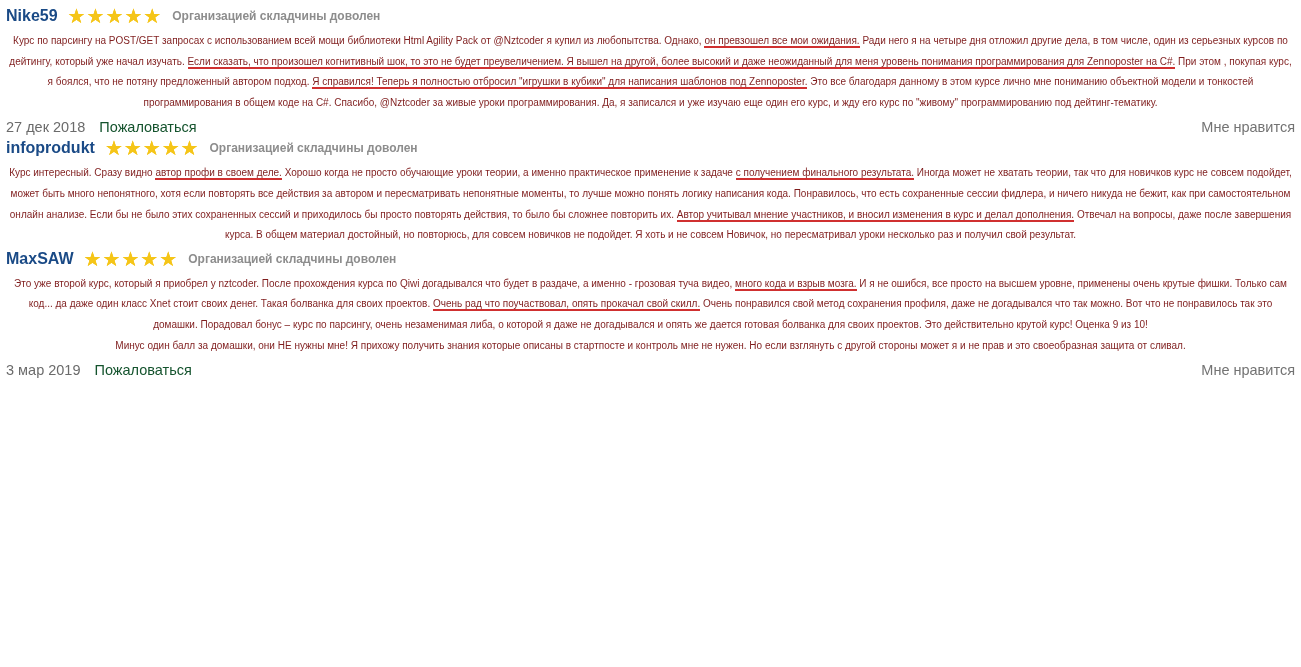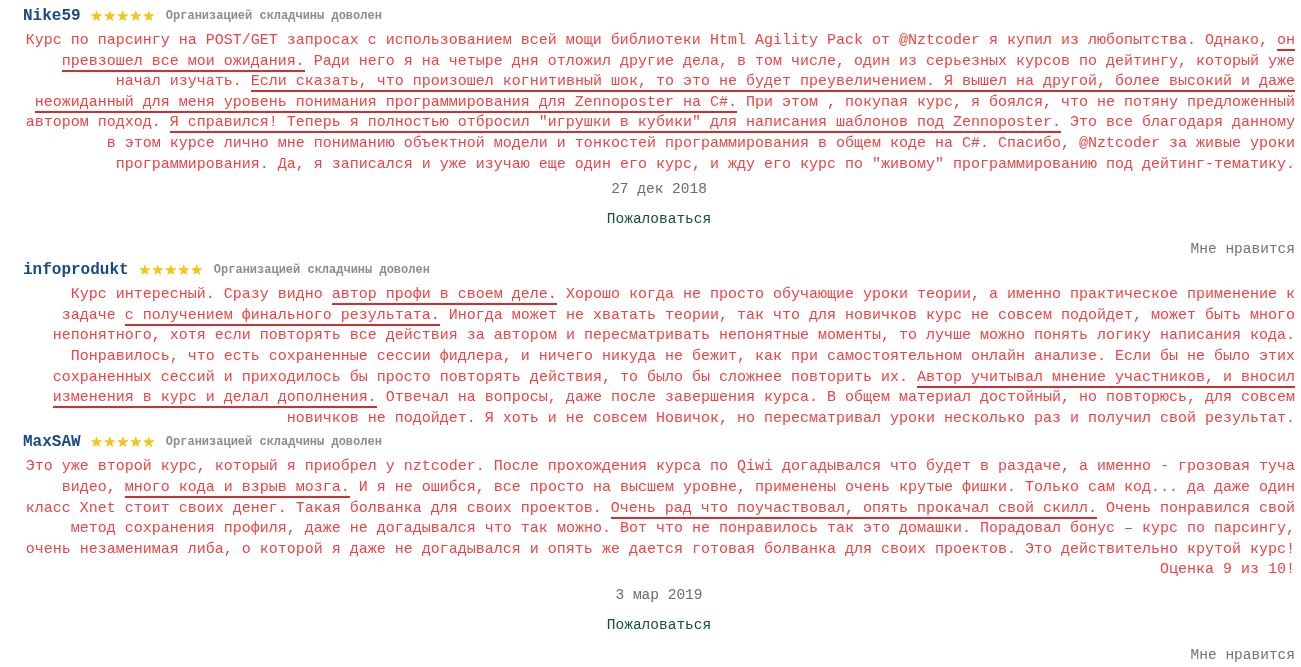--- a/index.html
+++ b/index.html
@@ -8,21 +8,21 @@
     background: #ffffff;
   }
   body {
     width: 1301px;
     height: 667px;
     font-family: "Liberation Sans", sans-serif;
     font-size: 15px;
     color: #222222;
     overflow: hidden;
   }
-  .page { padding: 4px 6px 0 23px; font-family: Liberation Mono, monospace; }
+  .page { padding: 4px 6px 0 6px; }
 
   .review { position: relative; }
   .review + .review { margin-top: 1px; }
 
   .review-head {
     display: flex;
     align-items: center;
     gap: 10px;
     height: 24px;
     margin-bottom: 3px;
@@ -42,38 +42,37 @@
     text-shadow: 0 0 0 #f5c518;
   }
   .head-note {
     font-weight: bold;
     font-size: 12px;
     color: #8d8d8d;
     white-space: nowrap;
   }
 
   .body {
-    font-size: 15px;
+    font-size: 10px;
     line-height: 20.6px;
-    text-align: right;
-    color: #ef4444;
+    text-align: center;
+    color: #7f1d1d;
   }
   .body p { margin: 0; }
   .u {
     border-bottom: 2px solid #d03030;
     padding-bottom: 0px;
   }
 
   .review-foot {
     display: flex;
     align-items: center;
     gap: 14px;
     margin-top: 6px;
     font-size: 14.5px;
-    flex-direction: column;
   }
   .date { color: #6b6b6b; }
   .complain { color: #14532d; cursor: pointer; }
   .like {
     margin-left: auto;
     color: #737373;
     cursor: pointer;
     white-space: nowrap;
   }
 </style>
@@ -110,20 +109,22 @@
   </div>
 
   <div class="review">
     <div class="review-head">
       <span class="author">MaxSAW</span>
       <span class="stars">★★★★★</span>
       <span class="head-note">Организацией складчины доволен</span>
     </div>
     <div class="body">
       <p><span>Это уже второй курс, который я приобрел у nztcoder. После прохождения курса по Qiwi догадывался что будет в раздаче, а именно - грозовая туча видео, </span><span class="u">много кода и взрыв мозга.</span><span> И я не ошибся, все просто на высшем уровне, применены очень крутые фишки. Только сам код... да даже один класс Xnet стоит своих денег. Такая болванка для своих проектов. </span><span class="u">Очень рад что поучаствовал, опять прокачал свой скилл.</span><span> Очень понравился свой метод сохранения профиля, даже не догадывался что так можно. Вот что не понравилось так это домашки. Порадовал бонус – курс по парсингу, очень незаменимая либа, о которой я даже не догадывался и опять же дается готовая болванка для своих проектов. Это действительно крутой курс! Оценка 9 из 10!</span></p>
+      <p><span>
+Минус один балл за домашки, они НЕ нужны мне! Я прихожу получить знания которые описаны в стартпосте и контроль мне не нужен. Но если взглянуть с другой стороны может я и не прав и это своеобразная защита от сливал.</span></p>
     </div>
     <div class="review-foot">
       <span class="date">3 мар 2019</span>
       <span class="complain">Пожаловаться</span>
       <span class="like">Мне нравится</span>
     </div>
   </div>
 
 </div>
 

